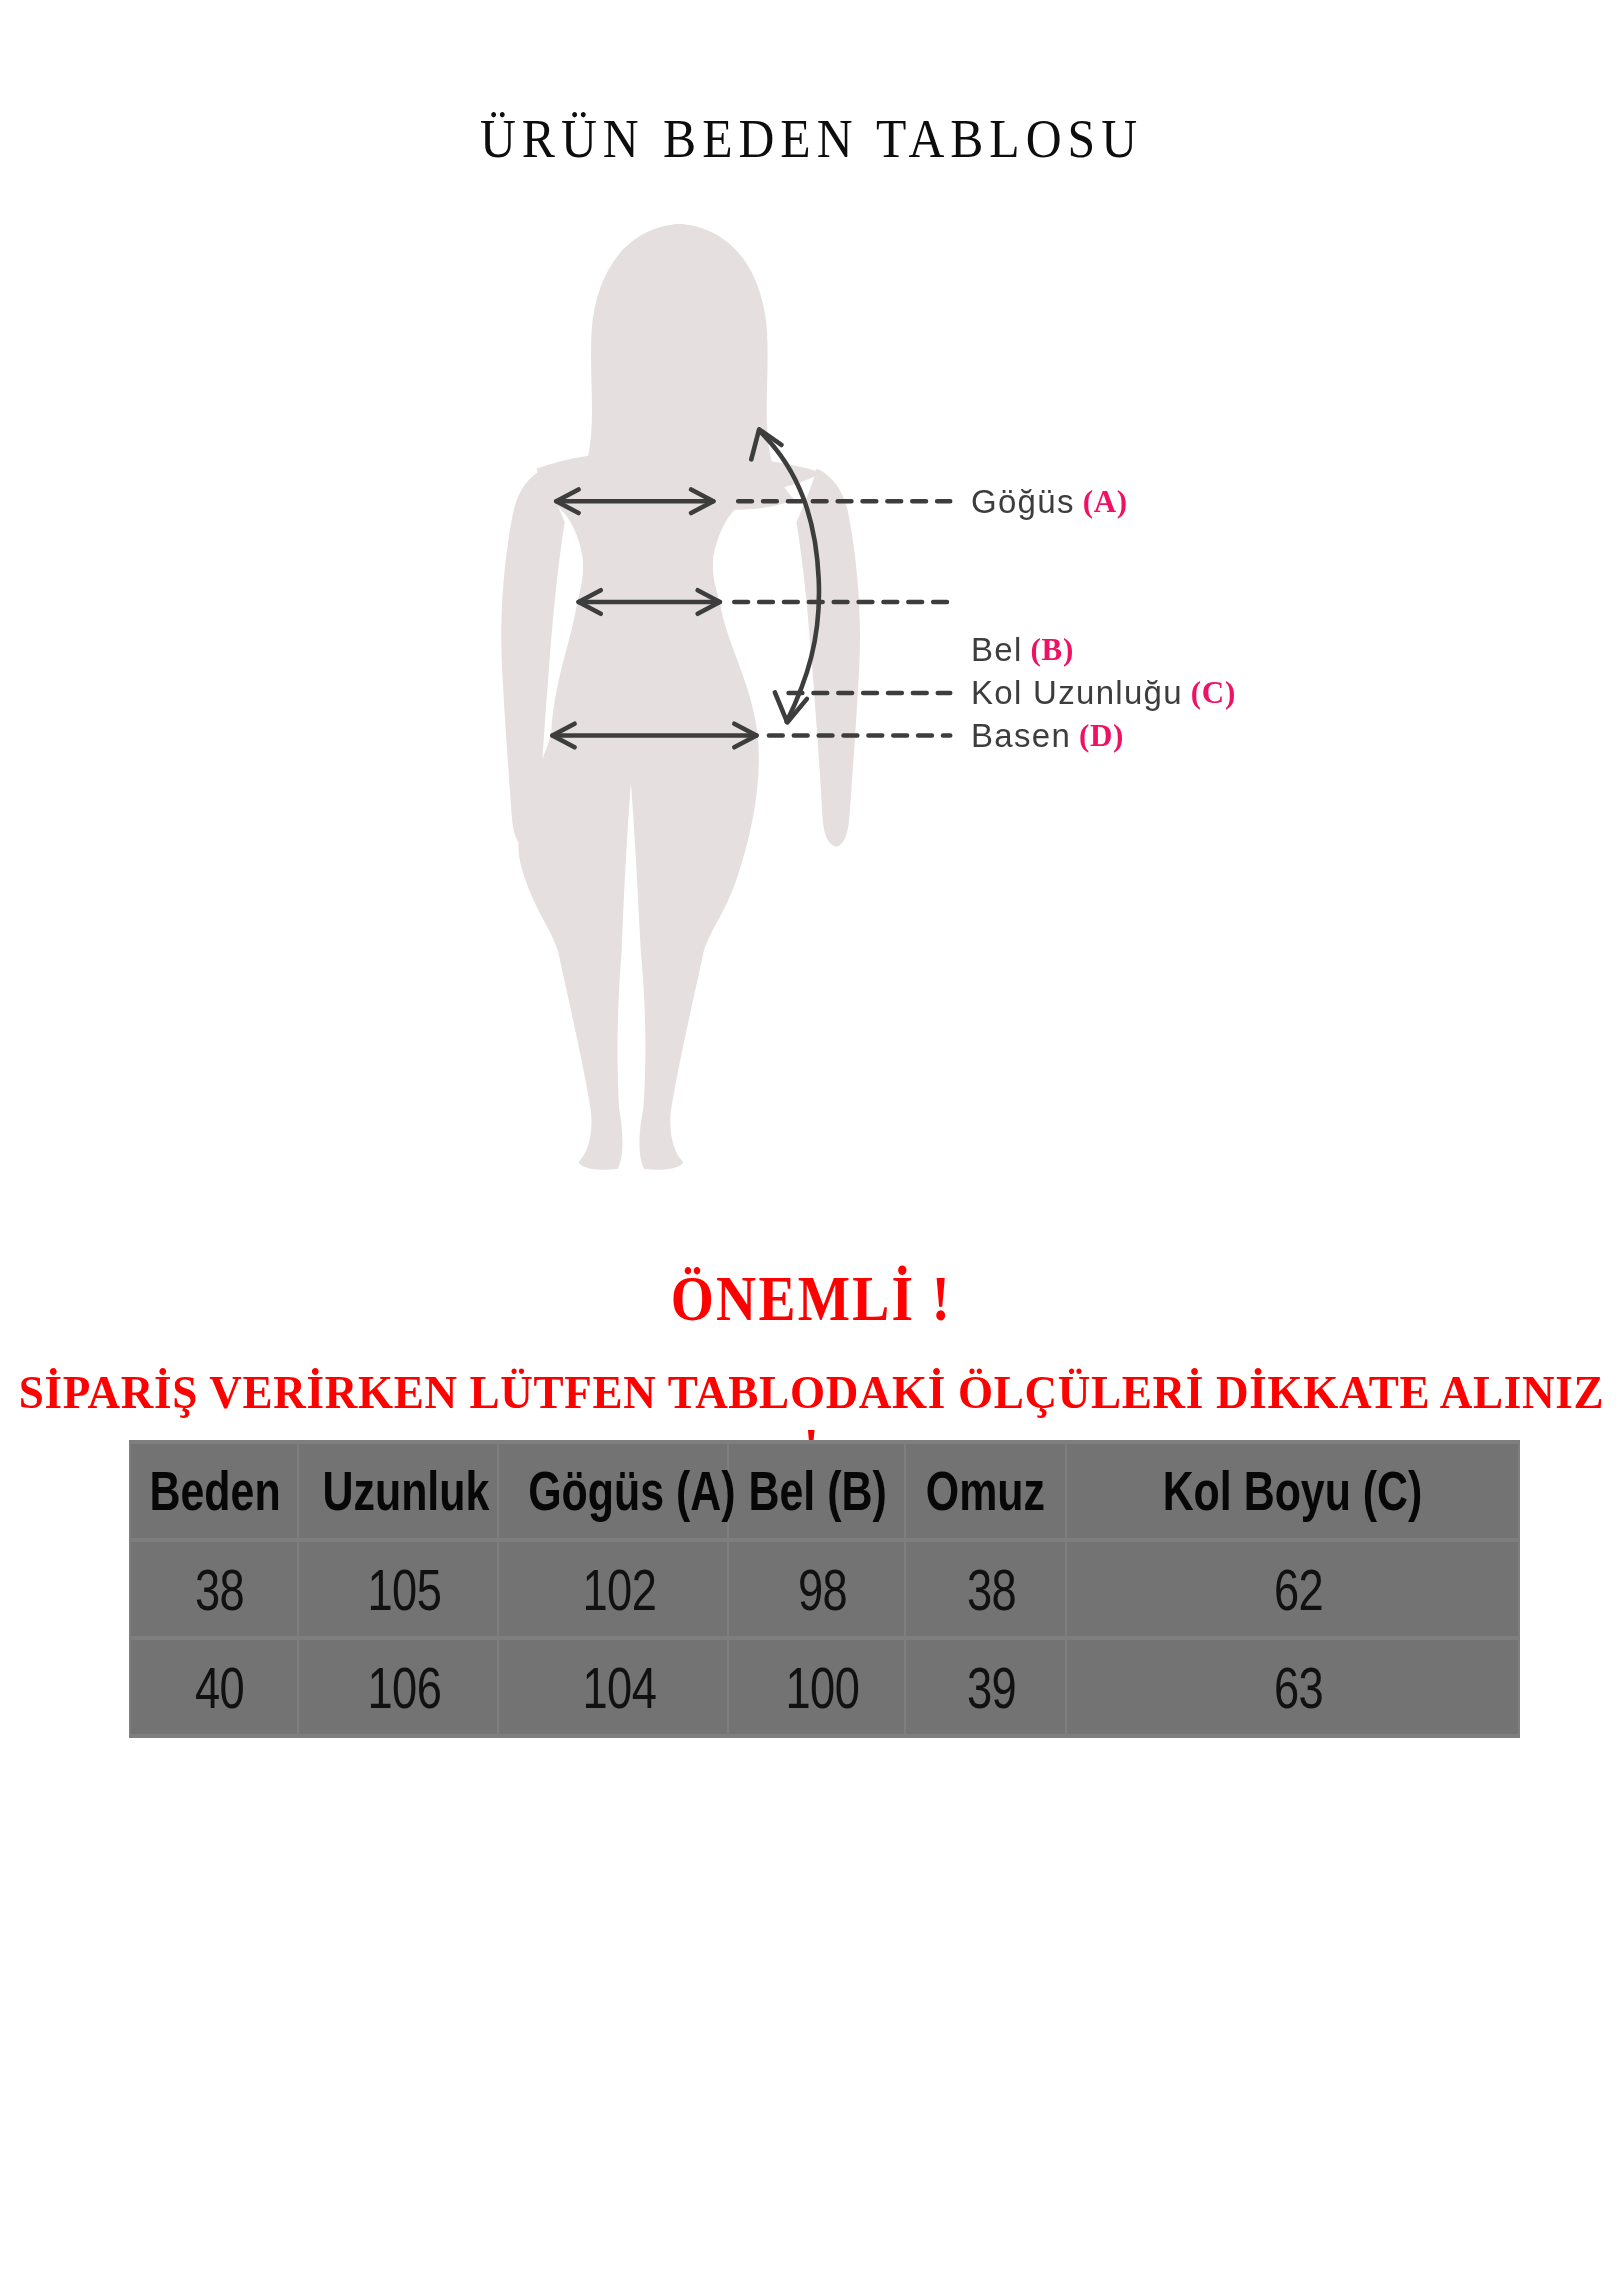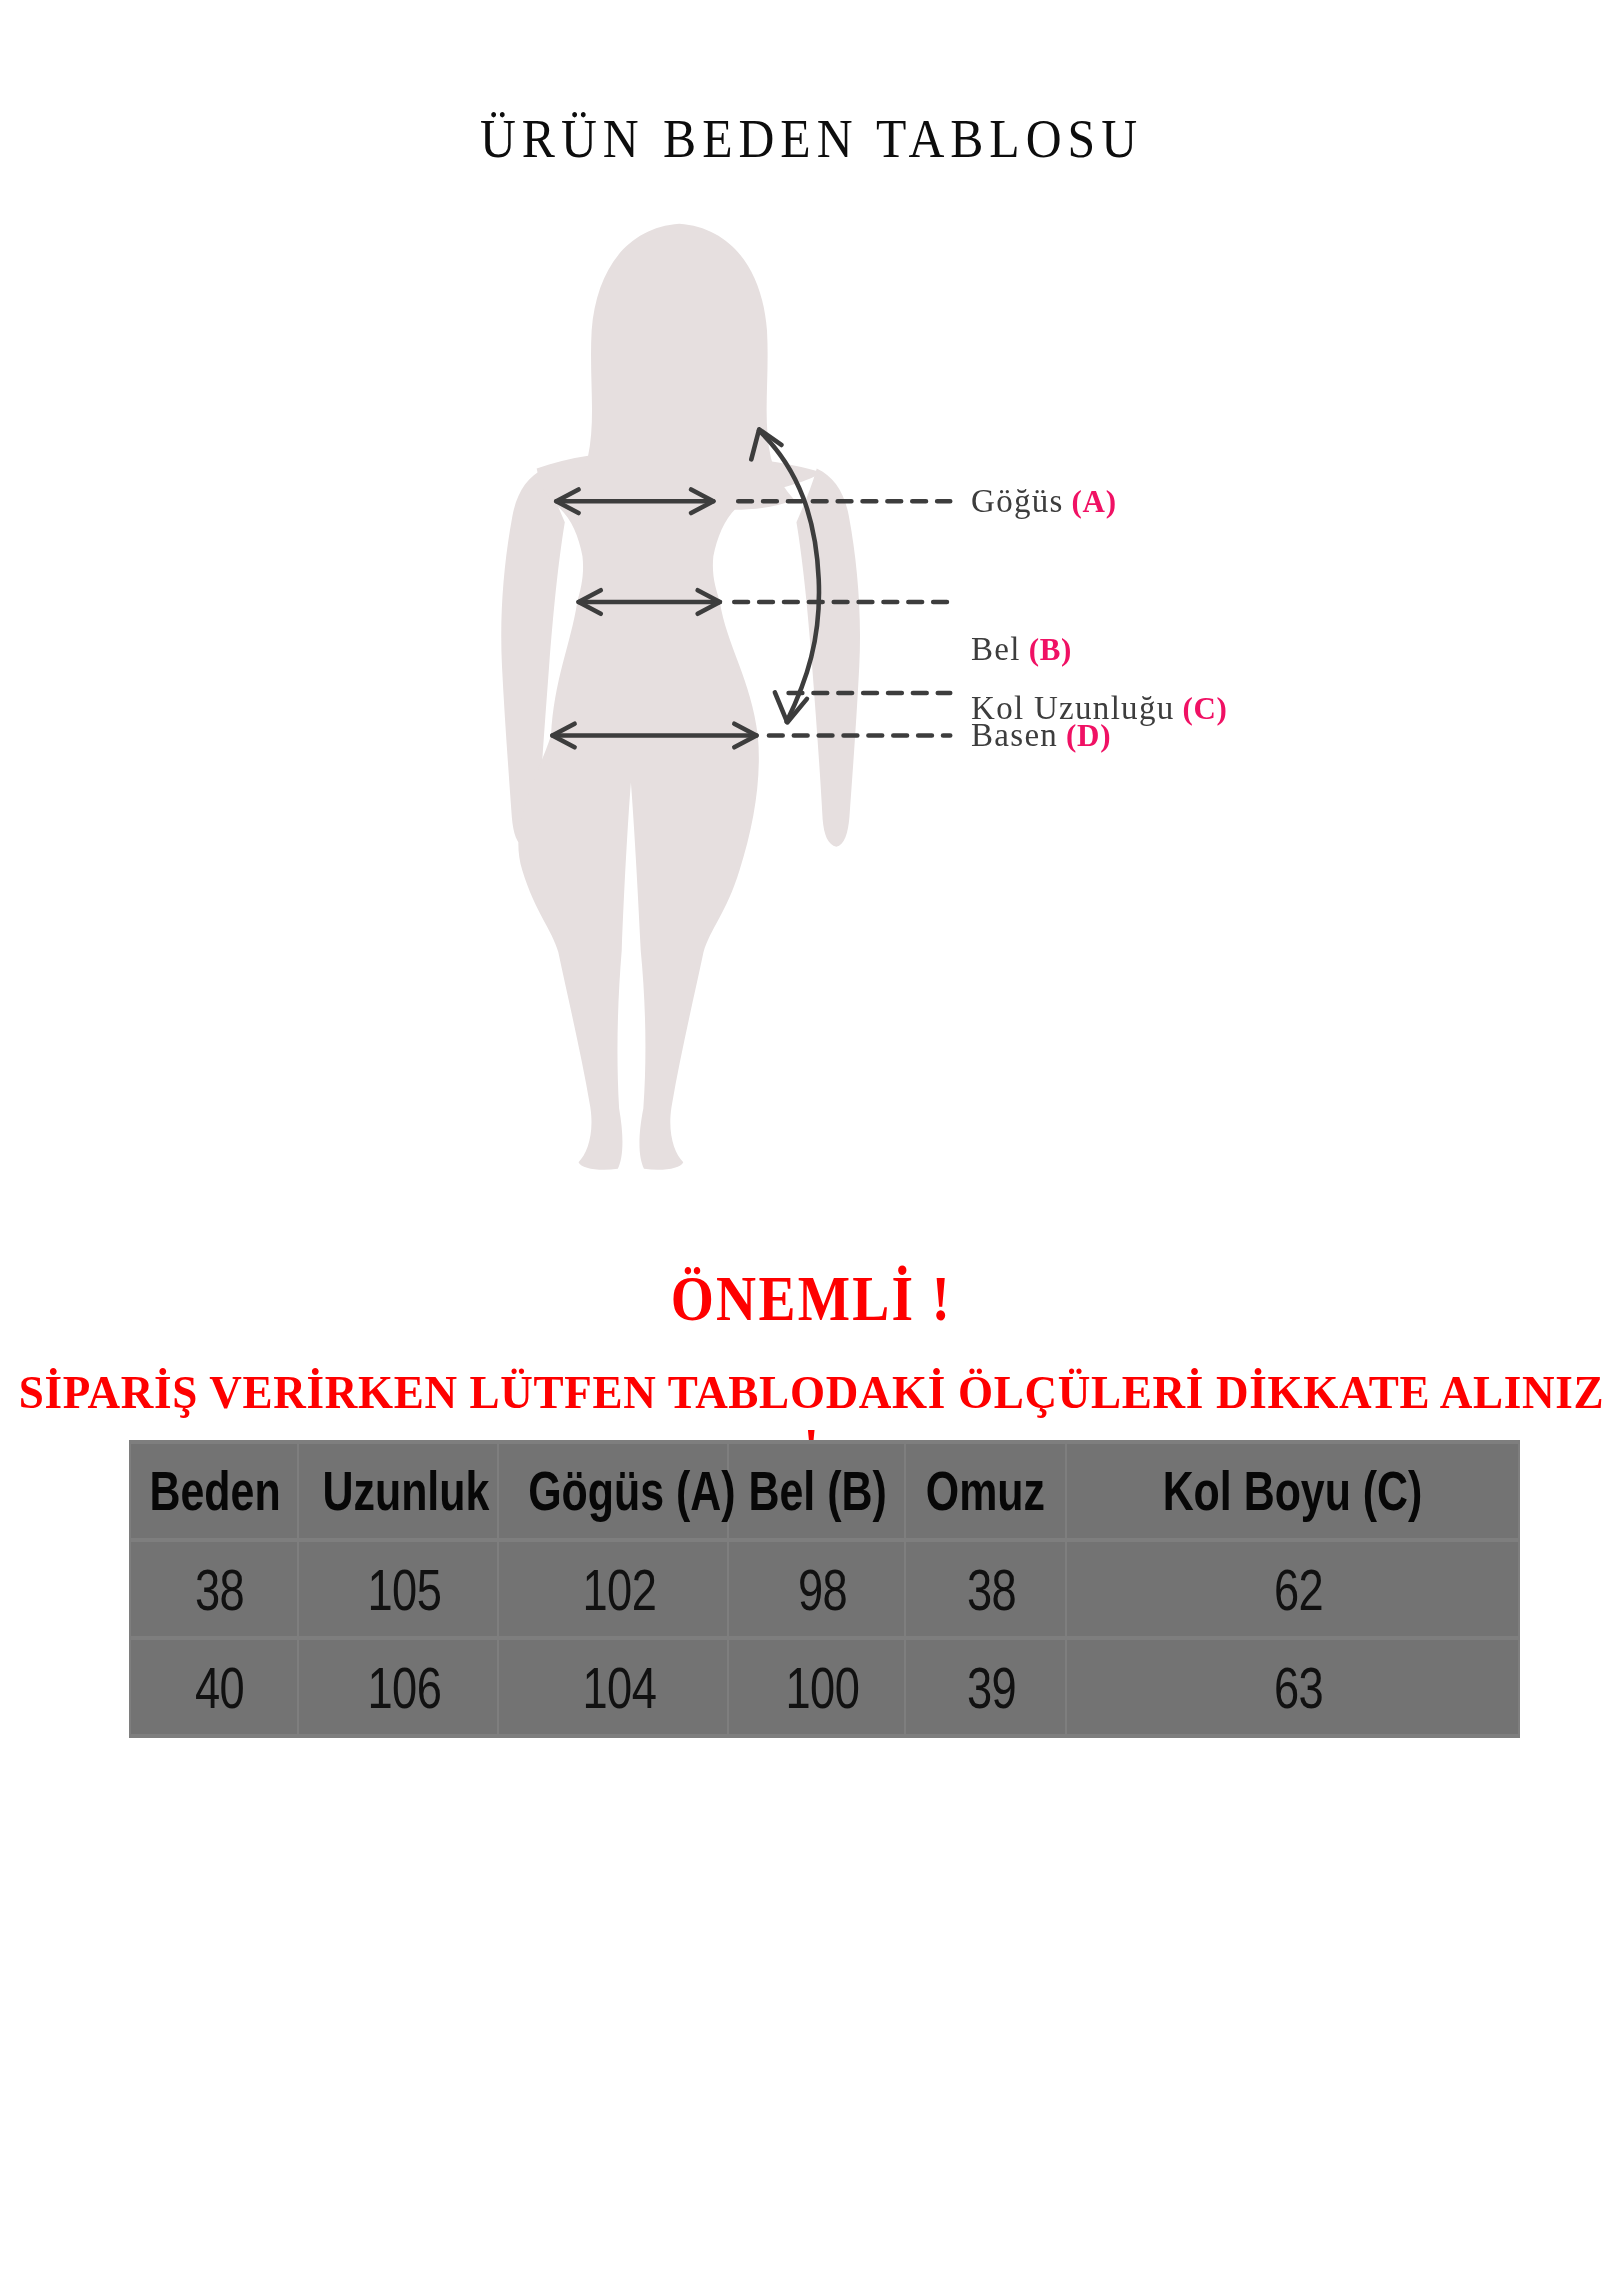--- a/index.html
+++ b/index.html
@@ -10,27 +10,27 @@
   .page-title{position:absolute;top:103px;left:0;width:1623px;margin:0;text-align:center;
     font-family:"Liberation Serif",serif;font-weight:400;color:#0d0d0d;
     font-size:54px;letter-spacing:6.5px;line-height:72px;
     transform:scaleX(0.92);transform-origin:center;}
 
   
   .figure-wrap{position:absolute;top:0;left:0;width:1623px;height:1276px;}
   .figure-svg{position:absolute;top:0;left:0;}
 
   .fig-label{position:absolute;display:flex;align-items:center;height:47px;white-space:nowrap;}
-  .fig-label .lbl-name{font-family:Liberation Serif, serif;font-size:33px;color:#3d3d3d;
+  .fig-label .lbl-name{font-family:Liberation Sans, sans-serif;font-size:33px;color:#3d3d3d;
     letter-spacing:1.3px;}
   .fig-label .lbl-letter{font-family:"Liberation Serif",serif;font-weight:bold;font-size:31px;
     color:#f01164;margin-left:7.9px;letter-spacing:0.7px;}
   #label-gogus{left:971px;top:478px;}
   #label-bel{left:971px;top:578px;margin-top:48px;}
-  #label-kol{left:971px;top:669px;margin-top:16px;}
+  #label-kol{left:971px;top:669px;}
   #label-basen{left:971px;top:712px;}
 
   
   .warning-heading{position:absolute;top:1263px;left:0;width:1623px;margin:0;text-align:center;
     font-family:"Liberation Serif",serif;font-weight:bold;color:#fe0000;
     font-size:63px;letter-spacing:2.6px;transform:scaleX(0.88);transform-origin:center;}
   .warning-subheading{position:absolute;top:1366px;left:0;width:1623px;margin:0;text-align:center;
     font-family:"Liberation Serif",serif;font-weight:bold;color:#fe0000;
     font-size:46px;letter-spacing:0.7px;transform:scaleX(0.98);transform-origin:center;}
 

